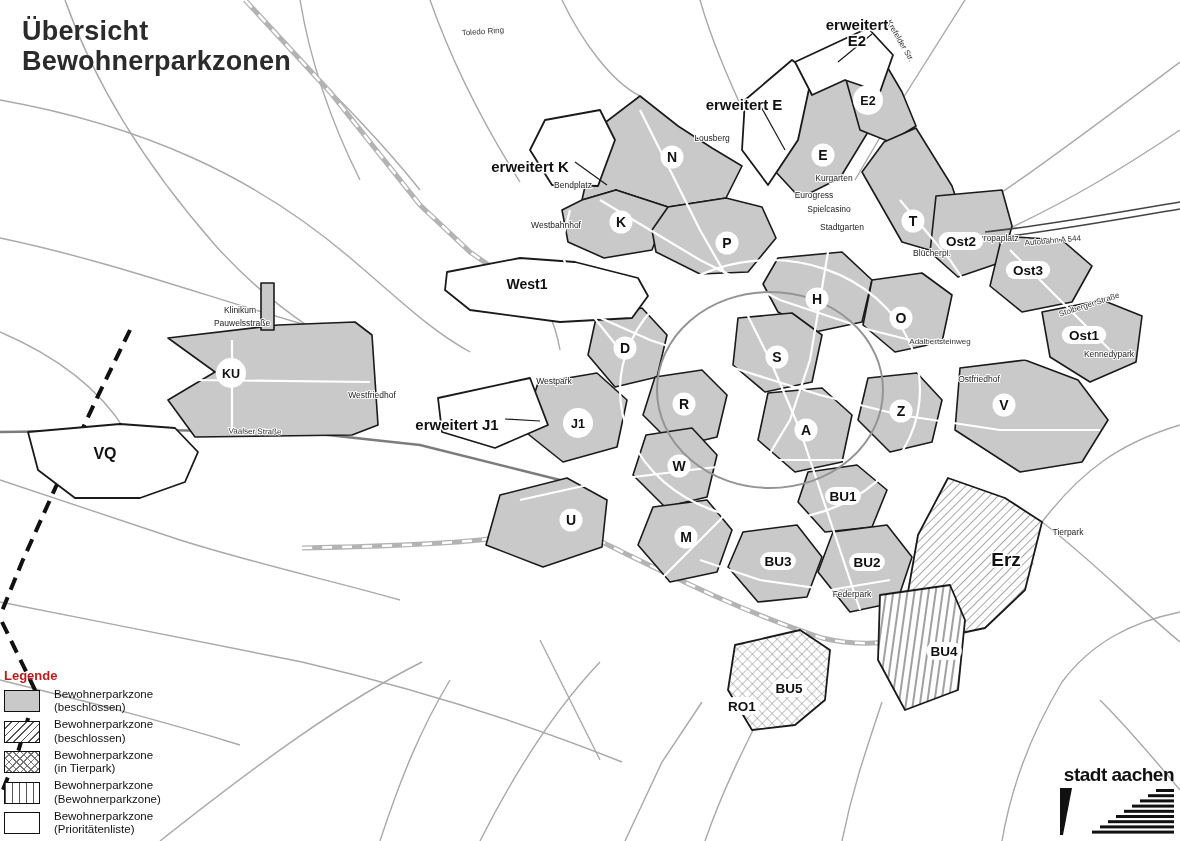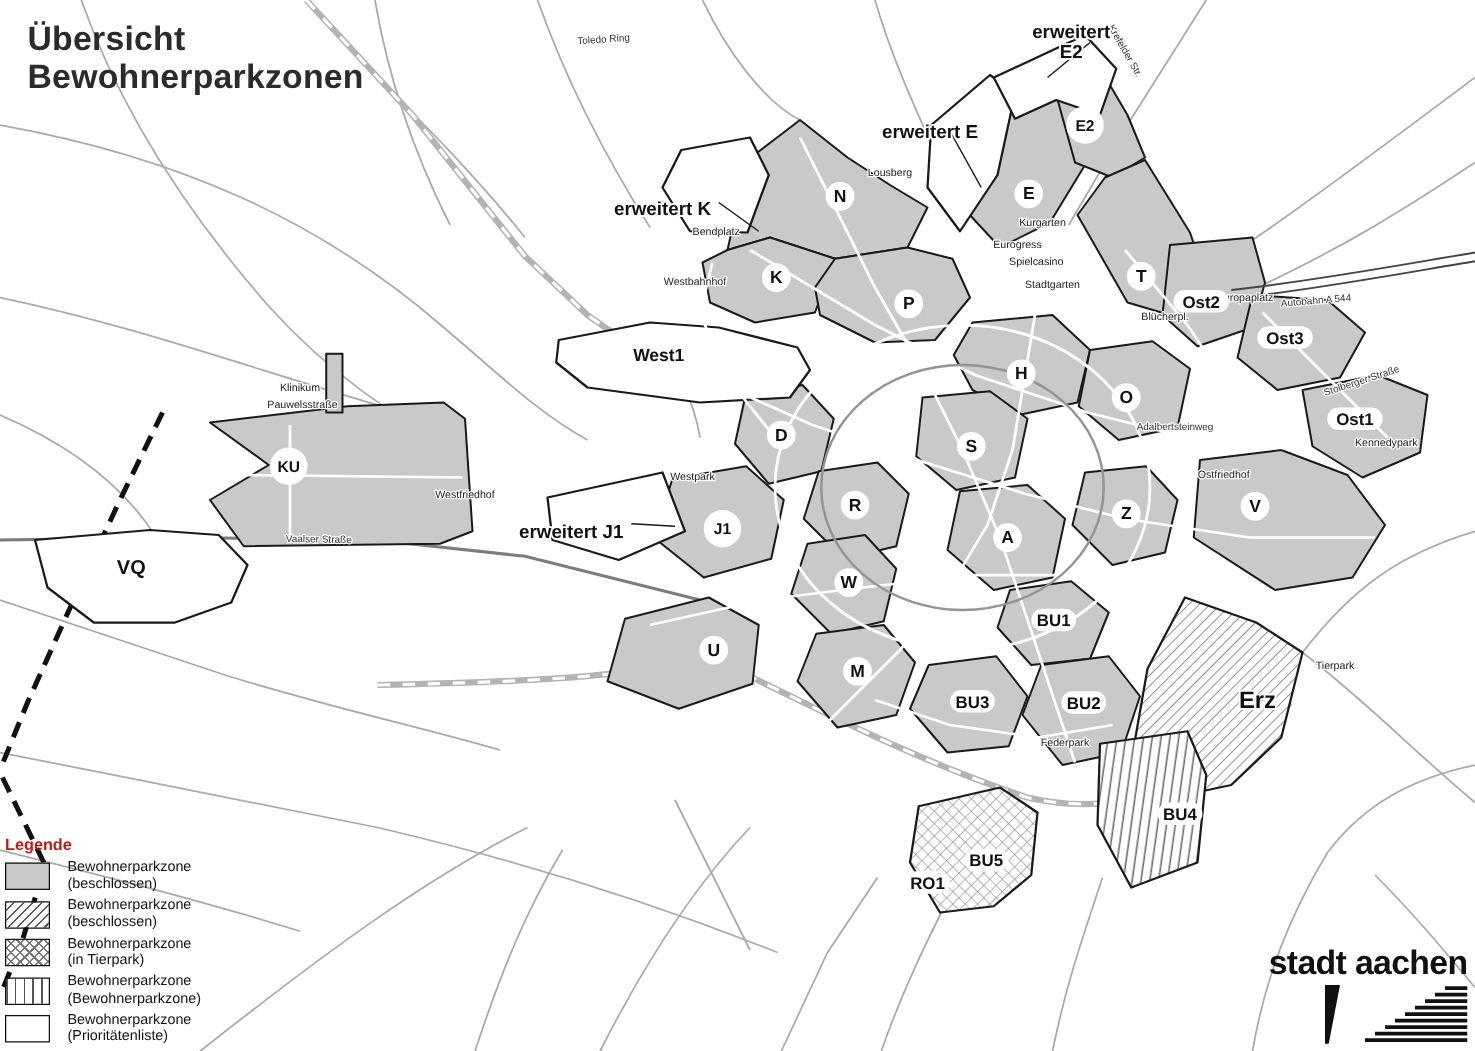--- a/index.html
+++ b/index.html
@@ -21,21 +21,21 @@
   .legend-label{font-size:11.5px;line-height:1.15;color:#111;}
   .sw-solid-gray{background:#c9c9c9;}
   .sw-diagonal-hatch{background:repeating-linear-gradient(135deg,#fff 0 4px,#555 4px 5.2px);}
   .sw-cross-hatch{background:
       repeating-linear-gradient(45deg,rgba(0,0,0,0) 0 4px,#777 4px 5.2px),
       repeating-linear-gradient(135deg,#fff 0 4px,#777 4px 5.2px);}
   .sw-vertical-lines{background:repeating-linear-gradient(90deg,#555 0 1.2px,#fff 1.2px 7px);}
   .sw-white{background:#fff;}
   
   .logo{position:absolute;right:6px;bottom:4px;text-align:right;}
-  .logo-text{font-weight:bold;font-size:27px;color:#111;letter-spacing:-.5px;margin-bottom:1px;}
+  .logo-text{font-weight:bold;font-size:19px;color:#111;letter-spacing:-.5px;margin-bottom:1px;}
   .logo-mark{display:block;margin-left:auto;}
   
   text{font-family:"Liberation Sans","DejaVu Sans",sans-serif;}
   .halo{paint-order:stroke;stroke:#ffffff;stroke-width:3px;stroke-linejoin:round;}
   .halo2{paint-order:stroke;stroke:#ffffff;stroke-width:2px;stroke-linejoin:round;}
 </style>
 </head>
 <body>
 
 <div class="stage">

